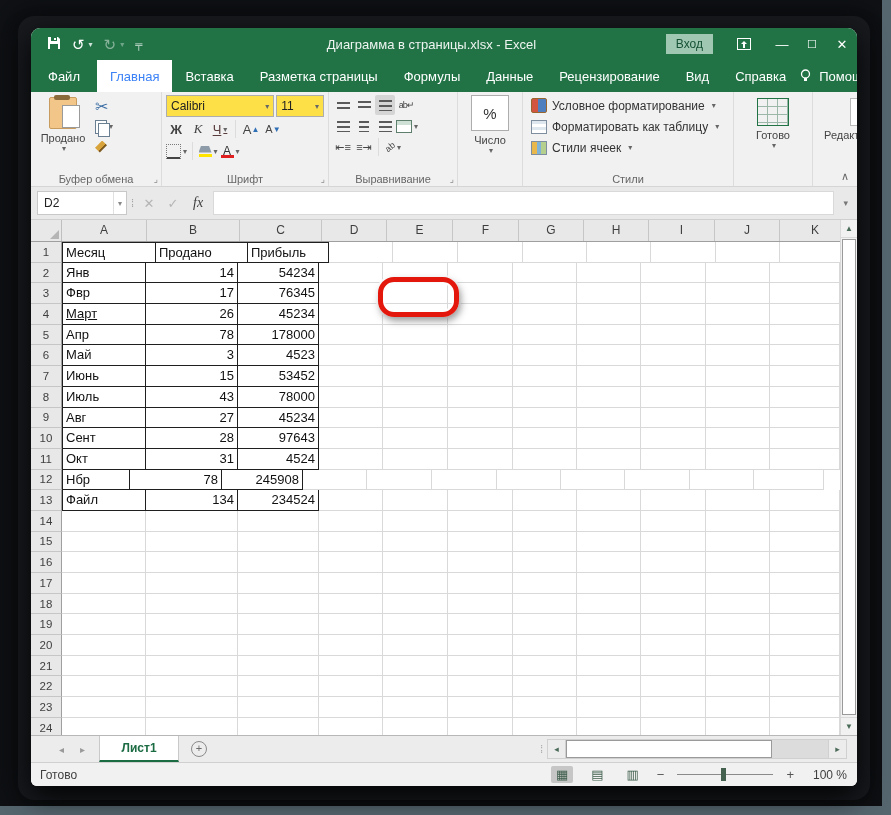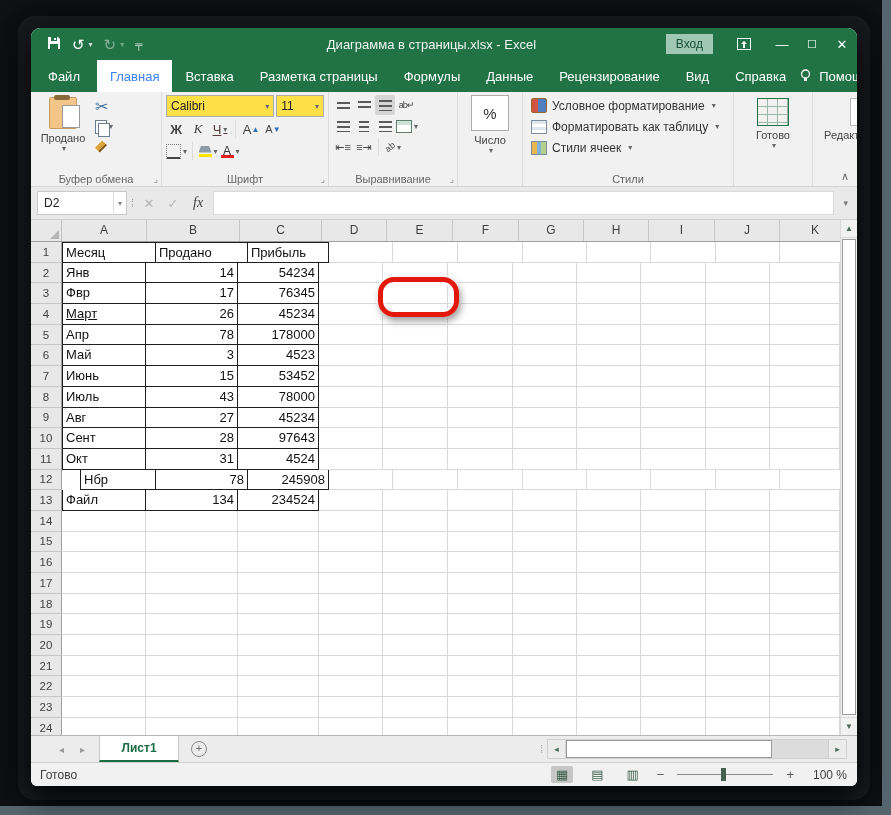--- a/index.html
+++ b/index.html
@@ -592,21 +592,21 @@
             <div class="cell" style="width: 65px;"></div>
             <div class="cell" style="width: 65px;"></div>
             <div class="cell" style="width: 64px;"></div>
             <div class="cell" style="width: 64px;"></div>
             <div class="cell" style="width: 65px;"></div>
             <div class="cell" style="width: 64px;"></div>
             <div class="cell" style="width: 70px;"></div>
           </div>
           <div class="row">
             <div class="rh">12</div>
-            <div class="cell t tl" style="width: 76px; margin-left: 18px;">Нбр</div>
+            <div class="cell t tl" style="width: 68px;">Нбр</div>
             <div class="cell num t" style="width: 92px;">78</div>
             <div class="cell num t" style="width: 81px;">245908</div>
             <div class="cell" style="width: 64px;"></div>
             <div class="cell" style="width: 65px;"></div>
             <div class="cell" style="width: 65px;"></div>
             <div class="cell" style="width: 64px;"></div>
             <div class="cell" style="width: 64px;"></div>
             <div class="cell" style="width: 65px;"></div>
             <div class="cell" style="width: 64px;"></div>
             <div class="cell" style="width: 70px;"></div>

